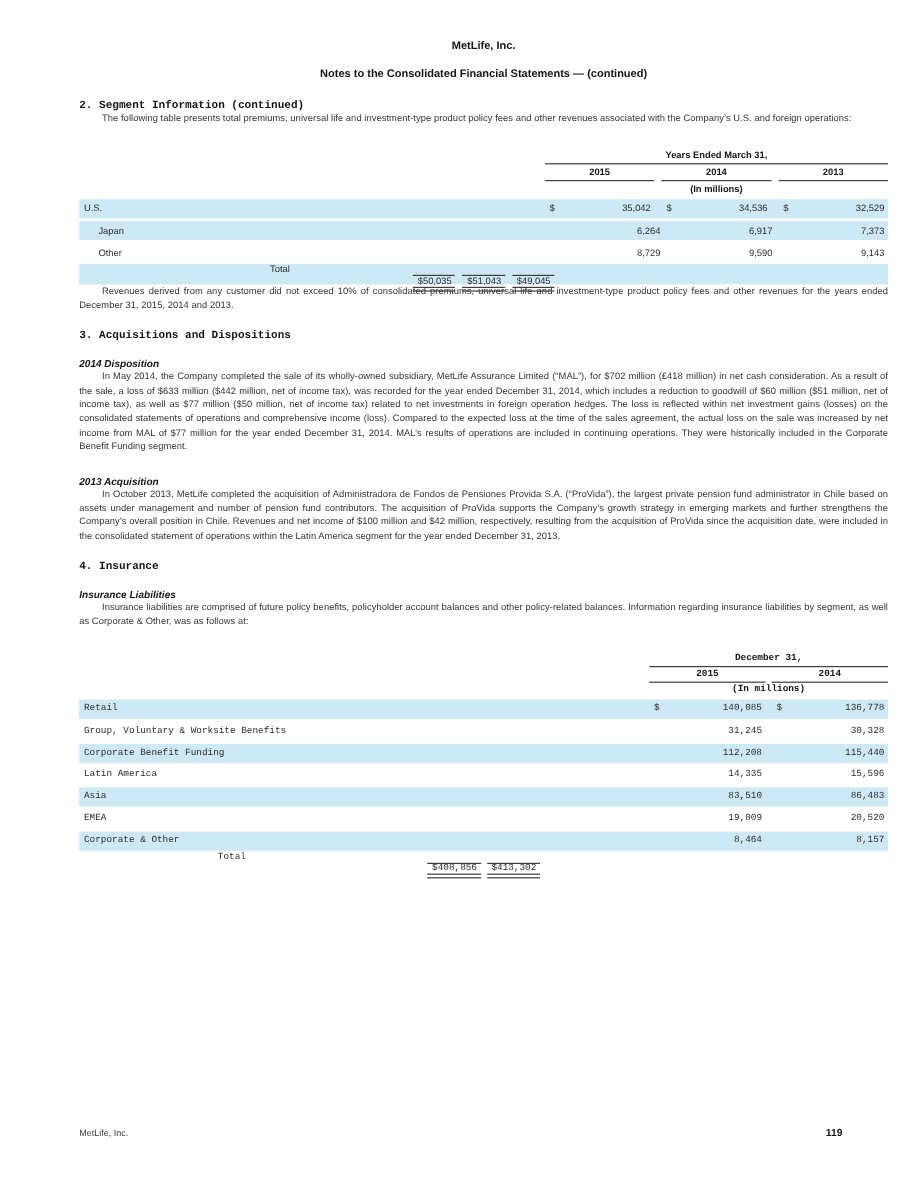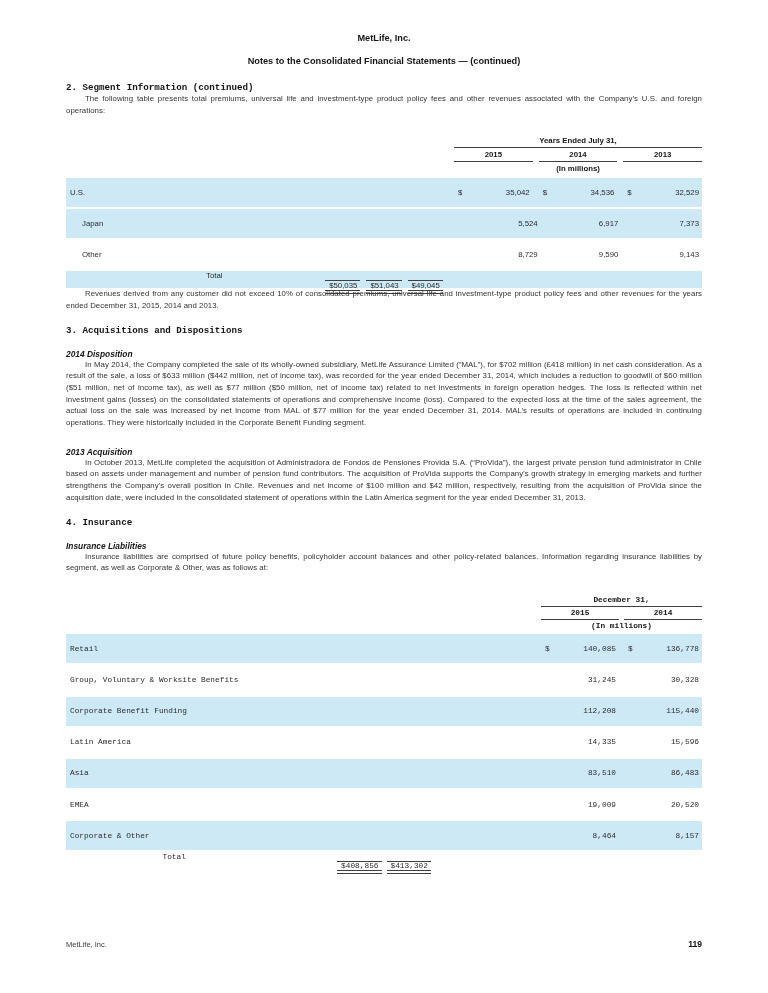--- a/index.html
+++ b/index.html
@@ -1,21 +1,21 @@
 <!DOCTYPE html>
 <html><head>
 <meta charset="utf-8">
 <style>
   html,body { margin:0; padding:0; background:#ffffff; }
   .page {
     position: relative;
     width: 768px; height: 993px;
     background: #ffffff;
     box-sizing: border-box;
-    padding: 33px 66px 0 66px;
+    padding: 33px 28px 0 66px;
     font-family: "Liberation Sans", sans-serif;
     color: #2f2f2f;
     overflow: hidden;
   }
   .doc-title { text-align:center; font-weight:bold; font-size:9.2px; color:#151515; }
   .doc-subtitle { text-align:center; font-weight:bold; font-size:9.2px; color:#151515; margin-top:13px; }
   .sec-head { font-weight:bold; font-size:9.2px; color:#151515;font-family:Liberation Mono, monospace; }
   .sub-head { font-weight:bold; font-style:italic; font-size:8.4px; color:#151515; }
   p.body {
     font-size:7.8px; line-height:11.7px; letter-spacing:0.05px;
@@ -36,21 +36,21 @@
   .val { margin-left:auto; }
   .hspan {
     flex:1; text-align:center; font-weight:bold; color:#151515;
     border-bottom:1.5px solid #3e3e3e; padding-bottom:2px;
   }
   .yrow .tgroup {
     justify-content:center; font-weight:bold; color:#151515;
     border-bottom:1.5px solid #3e3e3e; padding:2px 0 2px 0;
   }
   .uspan { flex:1; text-align:center; font-weight:bold; color:#151515; padding:2px 0 2px 0; }
-  .drow { height:29px; margin-top:2.2px; align-items:center; }
+  .drow { height:16px; margin-top:2.2px; align-items:center; }
   .drow.blue { background:#cde9f6; }
   .ind1 { padding-left:16px; }
   .ind2 { padding-left:28px; }
   .total .tgroup { border-top:1.2px solid #3e3e3e; border-bottom:4px double #3e3e3e; }
   .total { height:17px;flex-direction:column; }
 
   .footer {
     position:absolute; left:66px; right:66px; bottom:44px;
     display:flex; justify-content:space-between; align-items:baseline;
   }
@@ -64,21 +64,21 @@
 
   <div class="doc-title">MetLife, Inc.</div>
   <div class="doc-subtitle">Notes to the Consolidated Financial Statements — (continued)</div>
 
   <div class="sec-head mt16">2. Segment Information (continued)</div>
   <p class="body mt16">The following table presents total premiums, universal life and investment-type product policy fees and other revenues associated with the Company’s U.S. and foreign operations:</p>
 
   <div class="fintable t1 mt20">
     <div class="trow">
       <div class="tlabel"></div>
-      <div class="hspan">Years Ended July 31,</div>
+      <div class="hspan">Years Ended March 31,</div>
     </div>
     <div class="trow yrow">
       <div class="tlabel"></div>
       <div class="tcols">
         <div class="tgroup">2015</div>
         <div class="tgroup">2014</div>
         <div class="tgroup">2013</div>
       </div>
     </div>
     <div class="trow">
@@ -100,21 +100,21 @@
         <div class="tgroup">
             <span class="cur">$</span>
             <span class="val">32,529</span>
           </div>
       </div>
     </div>
     <div class="trow drow blue">
       <div class="tlabel ind1">Japan</div>
       <div class="tcols">
         <div class="tgroup">
-            <span class="val">5,524</span>
+            <span class="val">6,264</span>
           </div>
         <div class="tgroup">
             <span class="val">6,917</span>
           </div>
         <div class="tgroup">
             <span class="val">7,373</span>
           </div>
       </div>
     </div>
     <div class="trow drow">

